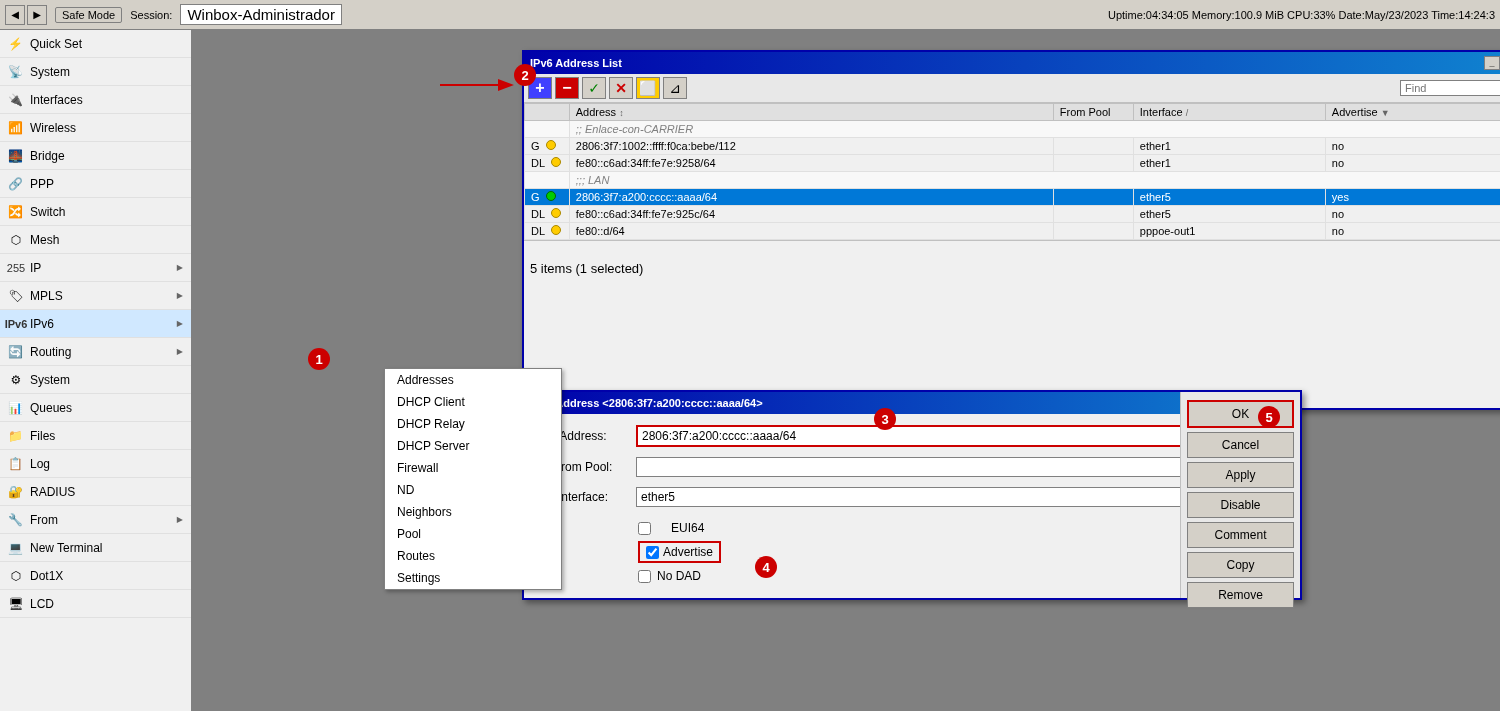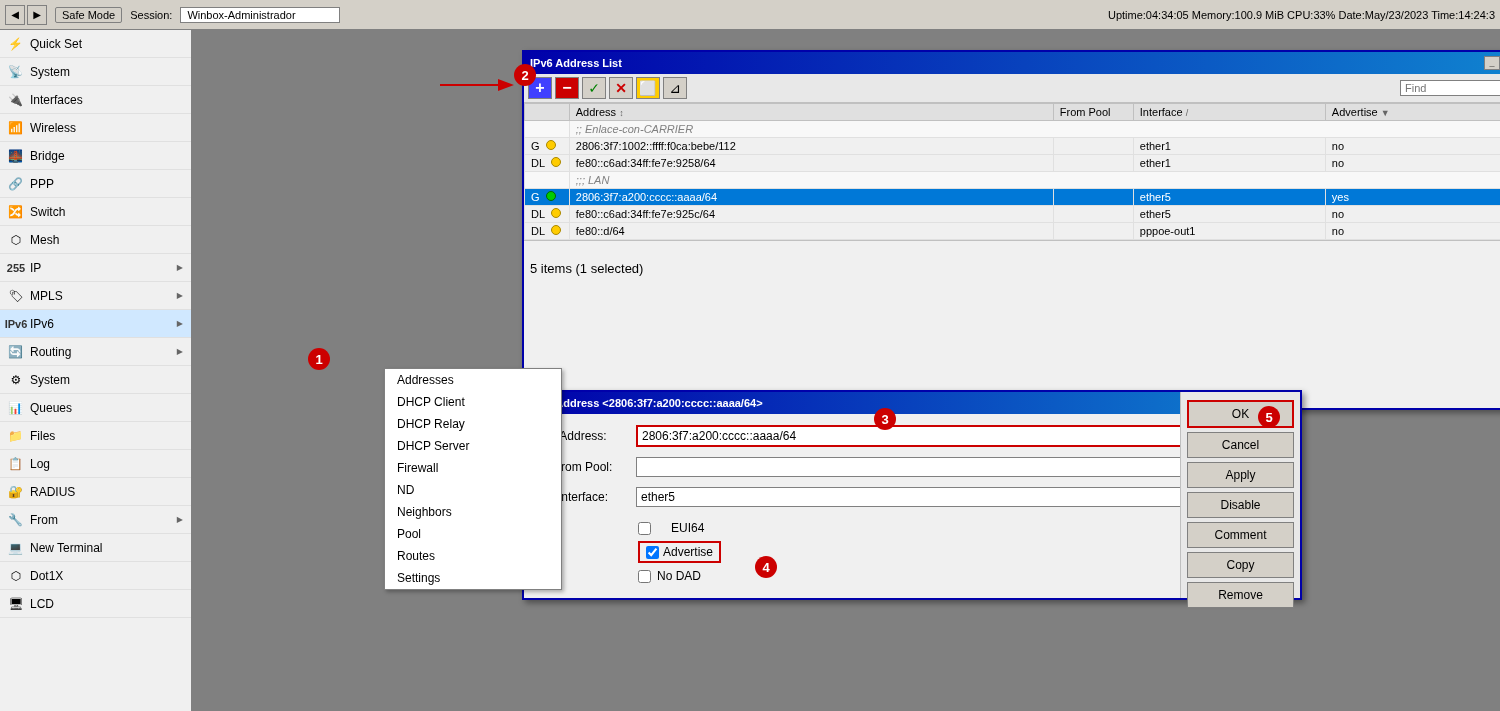--- a/index.html
+++ b/index.html
@@ -47,21 +47,21 @@
       display: flex; align-items: center; justify-content: center;
       font-size: 10px;
     }
     .session-label {
       font-size: 11px;
     }
     .session-value {
       background: white;
       border: 1px solid #808080;
       padding: 1px 6px;
-      font-size: 11px;
+      font-size: 15px;
       min-width: 160px;
     }
     .status-bar-top {
       margin-left: auto;
       font-size: 11px;
       color: #000;
     }
 
     
     .sidebar {
@@ -380,21 +380,21 @@
   </div>
   <div class="sidebar-item">
     <span class="sidebar-icon">🔀</span>
     <span>Switch</span>
   </div>
   <div class="sidebar-item">
     <span class="sidebar-icon">⬡</span>
     <span>Mesh</span>
   </div>
   <div class="sidebar-item has-arrow">
-    <span class="sidebar-icon" style="font-size:11px;font-weight:bold;color:#333;">255</span>
+    <span class="sidebar-icon" style="font-size:11px;font-weight:normal;color:#333;">255</span>
     <span>IP</span>
   </div>
   <div class="sidebar-item has-arrow">
     <span class="sidebar-icon">🏷</span>
     <span>MPLS</span>
   </div>
   <div class="sidebar-item has-arrow active">
     <span class="sidebar-icon" style="font-size:11px;font-weight:bold;color:#333;">IPv6</span>
     <span>IPv6</span>
   </div>

